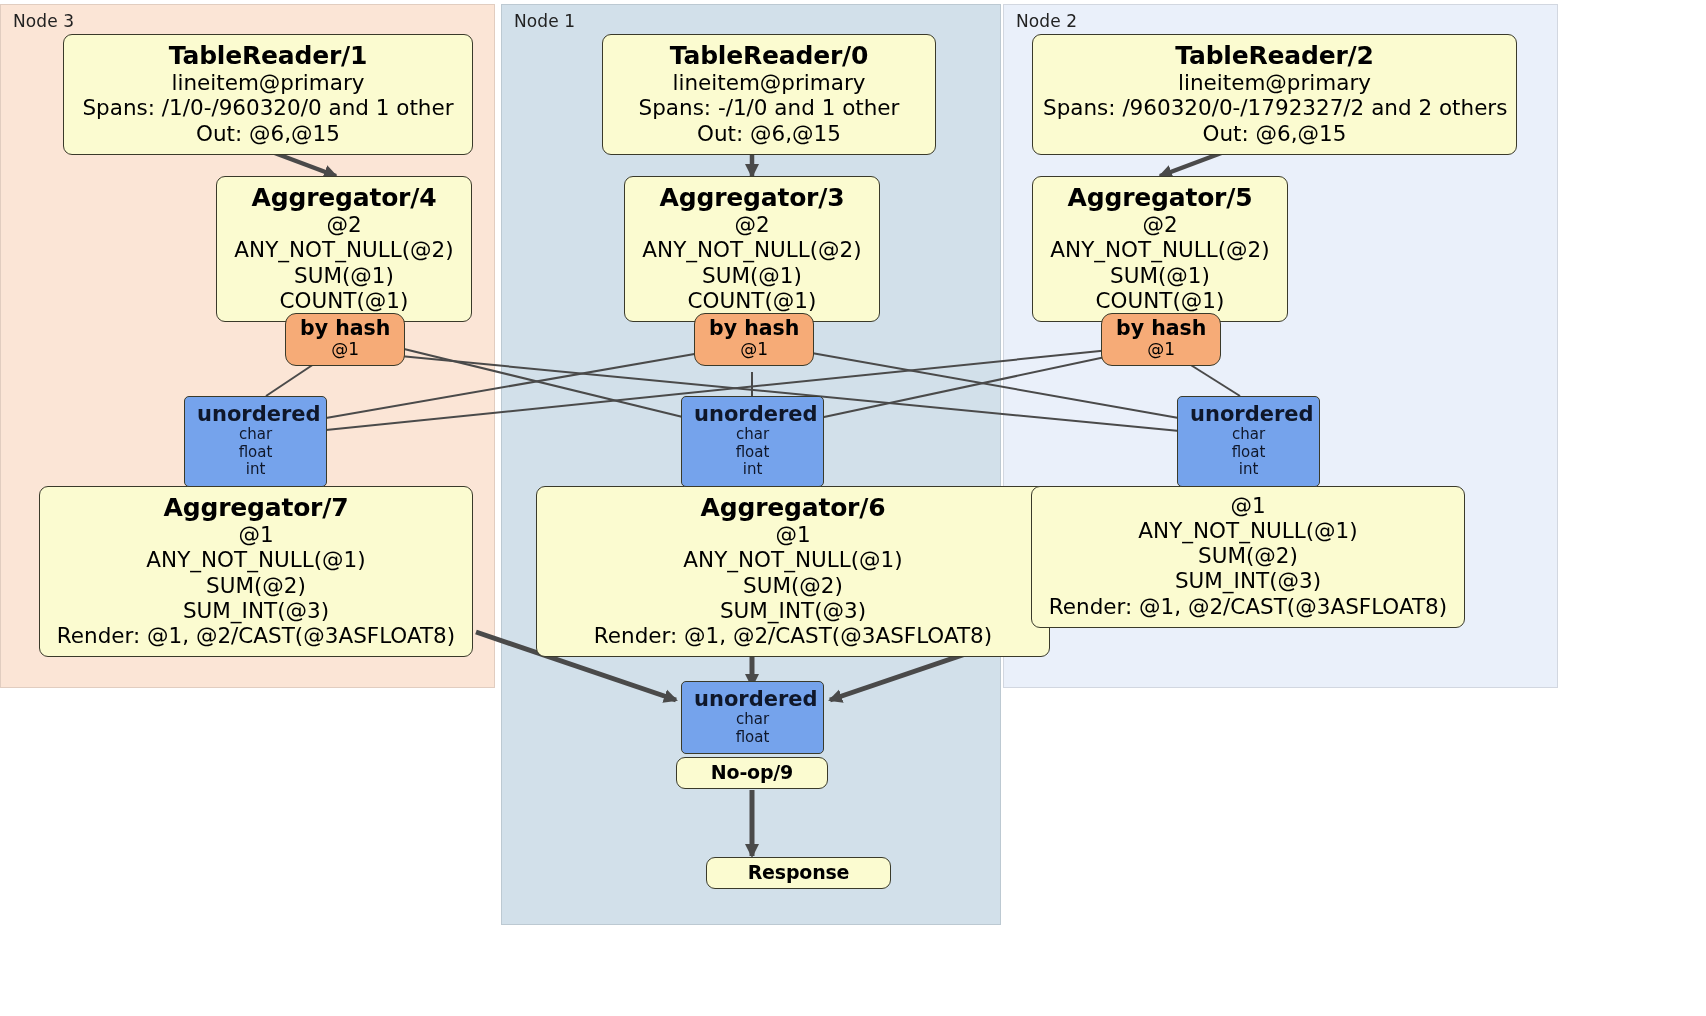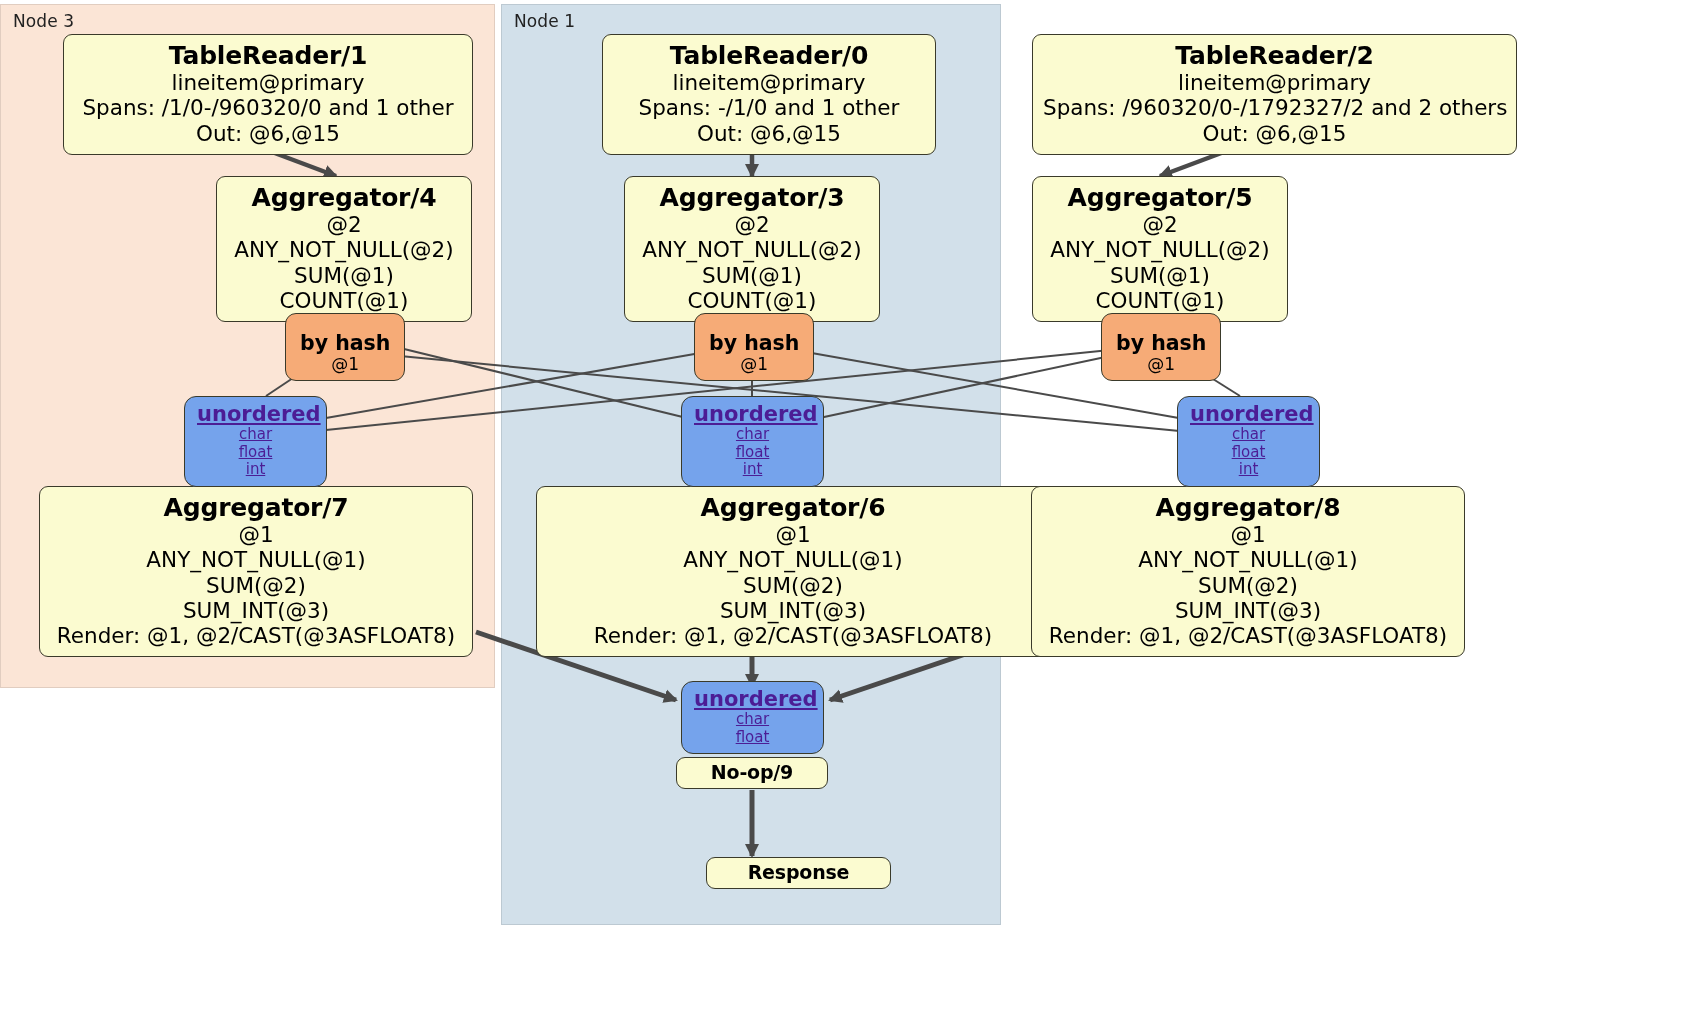--- a/index.html
+++ b/index.html
@@ -67,57 +67,59 @@
   .proc.compact { padding: 3px 14px 5px 14px; }
   .proc.compact .title { font-size: 19px; }
 
   
   .hashbox {
     position: absolute;
     background: #f6ab77;
     border: 1.5px solid #3a3a2a;
     border-radius: 11px;
     text-align: center;
-    padding: 18px 14px 5px 14px;
+    padding: 3px 14px 5px 14px;
     line-height: 1.14;
     color: #000;
     z-index: 5;
   }
   .hashbox .title { font-weight: bold; font-size: 20.5px; white-space: nowrap; }
   .hashbox .line { font-size: 17px; white-space: nowrap; }
 
   
   .routerbox {
     position: absolute;
     background: #75a3ec;
     border: 1.5px solid #3a3a2a;
-    border-radius: 12px;
+    border-radius: 5px;
     text-align: center;
     padding: 5px 12px 7px 12px;
     line-height: 1.16;
-    color: #4c1d95;
+    color: #0f172a;
     z-index: 4;
-    text-decoration: underline;
   }
   .routerbox .title { font-weight: bold; font-size: 21px; white-space: nowrap; }
   .routerbox .line { font-size: 15px; white-space: nowrap; }
 </style>
 </head>
 <body>
 
 <div id="stage">
 
   <div class="node-panel" style="left:0px; top:4px; width:495px; height:684px; background:#fbe5d6;">
     <span class="panel-label">Node 3</span>
   </div>
 
   <div class="node-panel" style="left:501px; top:4px; width:500px; height:921px; background:#d2e0ea;">
     <span class="panel-label">Node 1</span>
   </div>
 
+  <div class="node-panel" style="left:1003px; top:4px; width:555px; height:684px; background:#eaf0fa;">
+    <span class="panel-label">Node 2</span>
+  </div>
 
   <svg id="edges" viewBox="0 0 1706 1016" xmlns="http://www.w3.org/2000/svg">
     <defs>
       <marker id="ah-thin" markerWidth="9" markerHeight="9" refX="7.2" refY="4.5" orient="auto" markerUnits="userSpaceOnUse">
         <path d="M0,0.6 L8,4.5 L0,8.4 z" fill="#4a4a4a"></path>
       </marker>
       <marker id="ah-thick" markerWidth="16" markerHeight="16" refX="12" refY="8" orient="auto" markerUnits="userSpaceOnUse">
         <path d="M0,1 L14,8 L0,15 z" fill="#4a4a4a"></path>
       </marker>
     </defs>
@@ -238,21 +240,20 @@
   <div class="proc" style="left:536px; top:486px; width:514px;">
     <div class="title">Aggregator/6</div>
     <div class="line">@1</div>
     <div class="line">ANY_NOT_NULL(@1)</div>
     <div class="line">SUM(@2)</div>
     <div class="line">SUM_INT(@3)</div>
     <div class="line">Render: @1, @2/CAST(@3ASFLOAT8)</div>
   </div>
 
   <div class="proc" style="left:1031px; top:486px; width:434px;">
-    <div class="title">Aggregator/8</div>
     <div class="line">@1</div>
     <div class="line">ANY_NOT_NULL(@1)</div>
     <div class="line">SUM(@2)</div>
     <div class="line">SUM_INT(@3)</div>
     <div class="line">Render: @1, @2/CAST(@3ASFLOAT8)</div>
   </div>
 
   <div class="routerbox" style="left:681px; top:681px; width:143px;">
     <div class="title">unordered</div>
     <div class="line">char</div>

